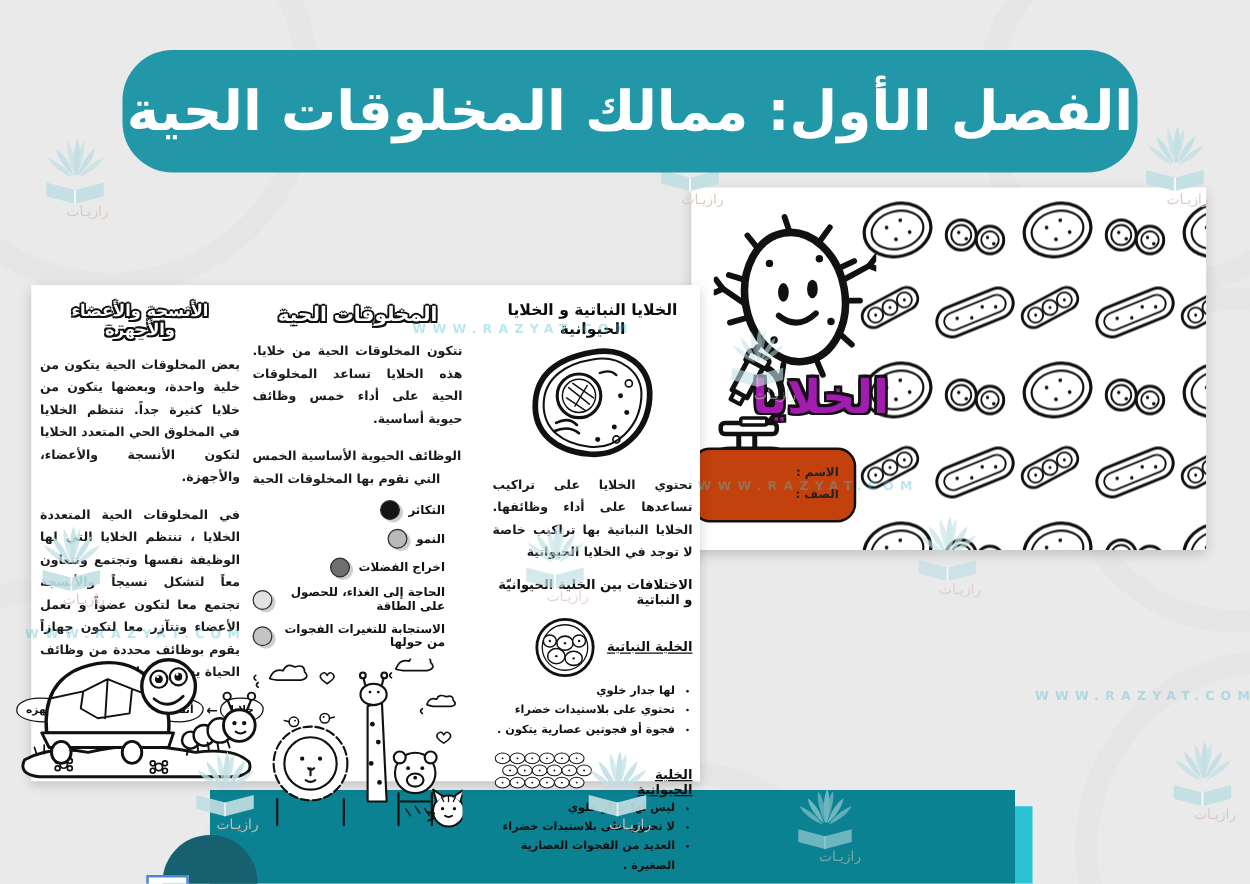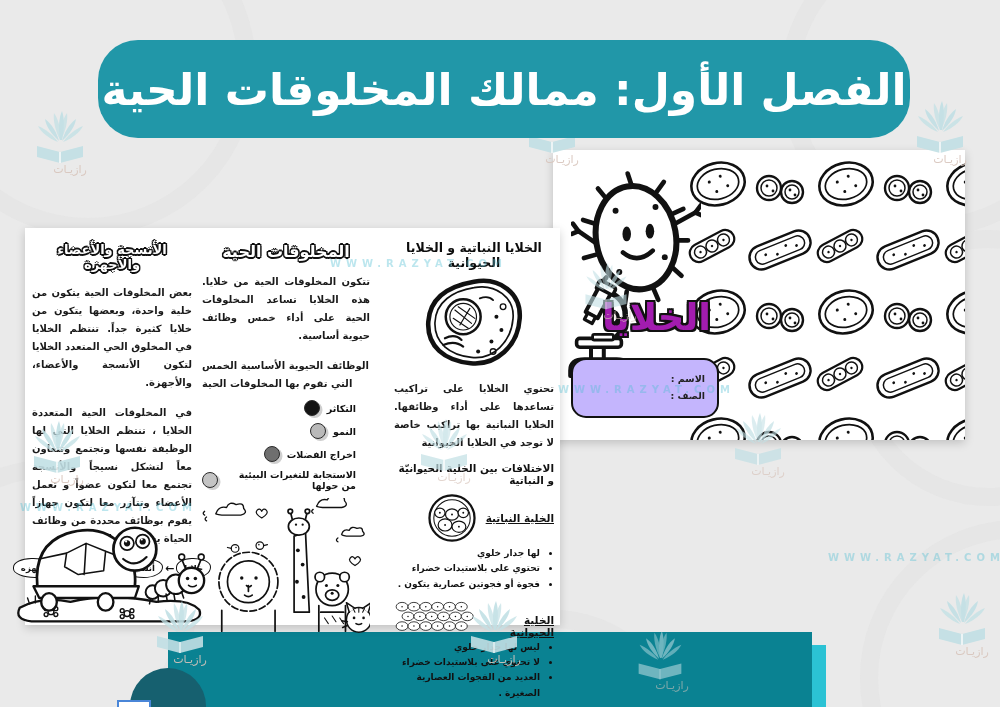--- a/index.html
+++ b/index.html
@@ -11,22 +11,22 @@
     border-radius:40px;z-index:3;display:flex;align-items:center;justify-content:center;}
   .banner h1{margin:0;color:#fff;font-size:44px;font-weight:bold;direction:rtl;letter-spacing:-1px;}
   
   .page{position:absolute;background:#fff;box-shadow:0 3px 9px rgba(0,0,0,.18);z-index:1;}
   #cover-page{left:553px;top:150px;width:412px;height:290px;}
   #trifold-page{left:25px;top:228px;width:535px;height:397px;}
   
   .cover-title{position:absolute;left:58px;top:146px;width:100px;font-size:37px;font-weight:bold;
     color:#a21caf;direction:rtl;text-align:center;z-index:2;
     text-shadow:-2px -2px 0 #111,2px -2px 0 #111,-2px 2px 0 #111,2px 2px 0 #111,0 -2px 0 #111,0 2px 0 #111,-2px 0 0 #111,2px 0 0 #111;}
-  .name-box{position:absolute;left:18px;top:208px;width:148px;height:60px;border:2px solid #111;
-    border-radius:15px;direction:rtl;padding:10px 12px 0 0;box-sizing:border-box;background:#c4b5fd;z-index:2;}
+  .name-box{position:absolute;left:0;top:208px;width:132px;height:60px;border:2px solid #111;
+    border-radius:15px;direction:rtl;padding:10px 12px 0 0;box-sizing:border-box;background:#c2410c;z-index:2;}
   .name-box div{font-size:9.5px;font-weight:bold;color:#222;line-height:17px;}
   
   .col{position:absolute;top:8px;direction:rtl;}
   .col-head-outline{font-weight:bold;color:#fff;text-align:center;direction:rtl;
     text-shadow:-1.4px -1.4px 0 #111,1.4px -1.4px 0 #111,-1.4px 1.4px 0 #111,1.4px 1.4px 0 #111,0 1.6px 0 #111,0 -1.6px 0 #111;}
   .col-head-solid{font-weight:bold;color:#0c0c0c;text-align:center;direction:rtl;}
   .para{font-size:10px;line-height:1.8;color:#1a1a1a;text-align:justify;direction:rtl;font-weight:bold;}
   .subtt{font-size:10.5px;font-weight:bold;color:#111;text-decoration:underline;direction:rtl;}
   ul.b{margin:2px 14px 4px 0;padding:0;direction:rtl;}
   ul.b li{font-size:9px;font-weight:bold;color:#111;line-height:1.7;margin:0;list-style:disc;}
@@ -305,21 +305,25 @@
       </div>
       <div class="fn-row">
         <span class="fn-label">النمو</span>
         <span class="fn-dot" style="background: rgb(185, 185, 185);"></span>
       </div>
       <div class="fn-row">
         <span class="fn-label">اخراج الفضلات</span>
         <span class="fn-dot" style="background: rgb(111, 111, 111);"></span>
       </div>
       <div class="fn-row">
-        <span class="fn-label">الاستجابة للتغيرات البيئية من حولها</span>
+        <span class="fn-label">الحاجة إلى الغذاء، للحصول على الطاقة</span>
+        <span class="fn-dot" style="background: rgb(226, 226, 226);"></span>
+      </div>
+      <div class="fn-row">
+        <span class="fn-label">الاستجابة للتغيرات الفجوات من حولها</span>
         <span class="fn-dot" style="background: rgb(196, 196, 196);"></span>
       </div>
     </div>
 
     <svg style="margin:2px auto 0 auto;" width="168" height="138" viewBox="0 0 175 145">
       <g stroke="#111" fill="#fff" stroke-linecap="round" stroke-linejoin="round">
 
         <g stroke-width="1.4" fill="none">
           <path d="M14,16 q3,-8 11,-6 q3,-7 10,-3 q8,-3 8,4 q5,5 -3,7 l-20,0 q-8,-1 -6,-2 z"></path>
           <path d="M120,8 q3,-8 11,-6 q3,-7 10,-3 q8,-3 8,4 q5,5 -3,7 l-20,0 q-8,-1 -6,-2 z"></path>

